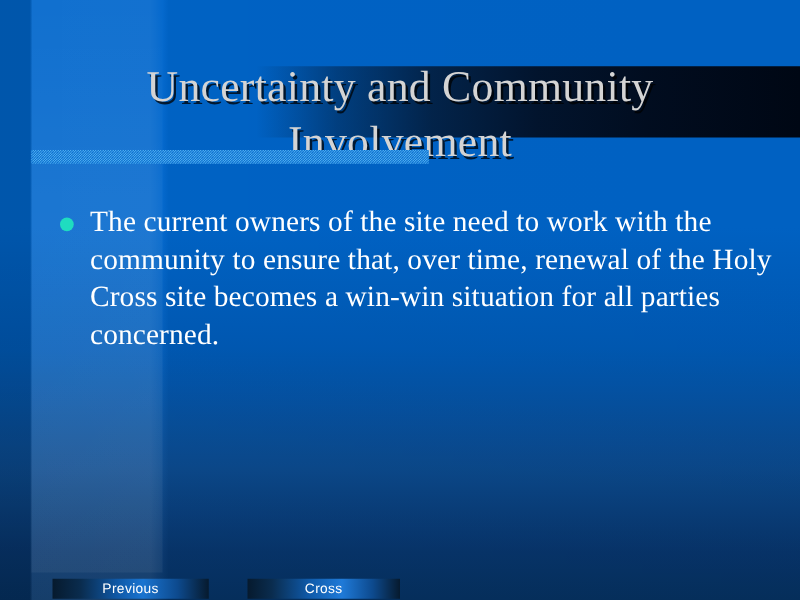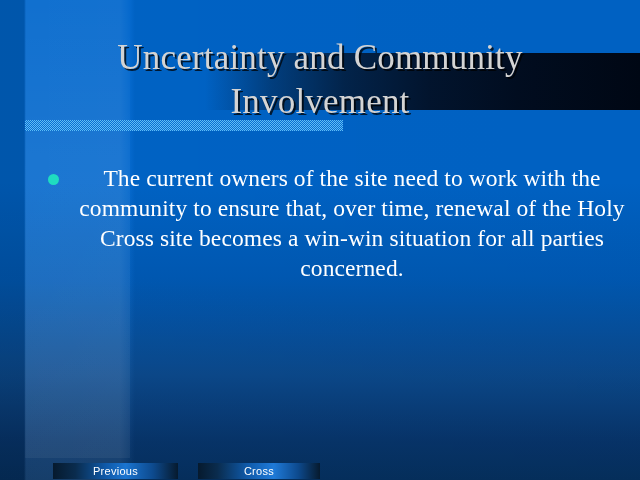--- a/index.html
+++ b/index.html
@@ -68,21 +68,21 @@
         rgba(3,18,40,0.78) 345px,
         rgba(2,14,34,0.93) 430px,
         rgba(1,10,26,0.97) 520px,
         rgba(0,7,20,1) 640px);
   }
 
   
   .title {
     position: absolute;
     left: 40px;
-    top: 36px;
+    top: 48px;
     width: 560px;
     text-align: center;
     font-size: 35px;
     line-height: 44px;
     color: #d4d4d4;
     text-shadow: 2px 2px 0 rgba(0,0,0,0.75);
     letter-spacing: 0.2px;
     white-space: pre-line;
   }
 
@@ -106,21 +106,20 @@
     position: absolute;
     left: 44px;
     top: 163px;
     width: 588px;
   }
   .bullet-row {
     position: relative;
     display: block;
     padding-left: 28px;
     margin-bottom: 24px;
-    text-align: center;
   }
   .bullet-dot {
     position: absolute;
     left: 4px;
     top: 11px;
     width: 11px;
     height: 11px;
     border-radius: 50%;
     background: #1fdcc0;
   }
@@ -146,21 +145,21 @@
     height: 16px;
     line-height: 16px;
     text-align: center;
     color: #ffffff;
     font-family: "Liberation Sans", "DejaVu Sans", sans-serif;
     font-size: 11px;
     letter-spacing: 0.3px;
     overflow: hidden;
   }
   .navbtn.prev {
-    left: 53px;
+    left: 42px;
     width: 125px;
     background: linear-gradient(to right,
         #061a2e 0%,
         #0a2c4e 18%,
         #0f59a8 42%,
         #1a74d0 58%,
         #0d4a8e 80%,
         #061a2e 100%);
   }
   .navbtn.next {

